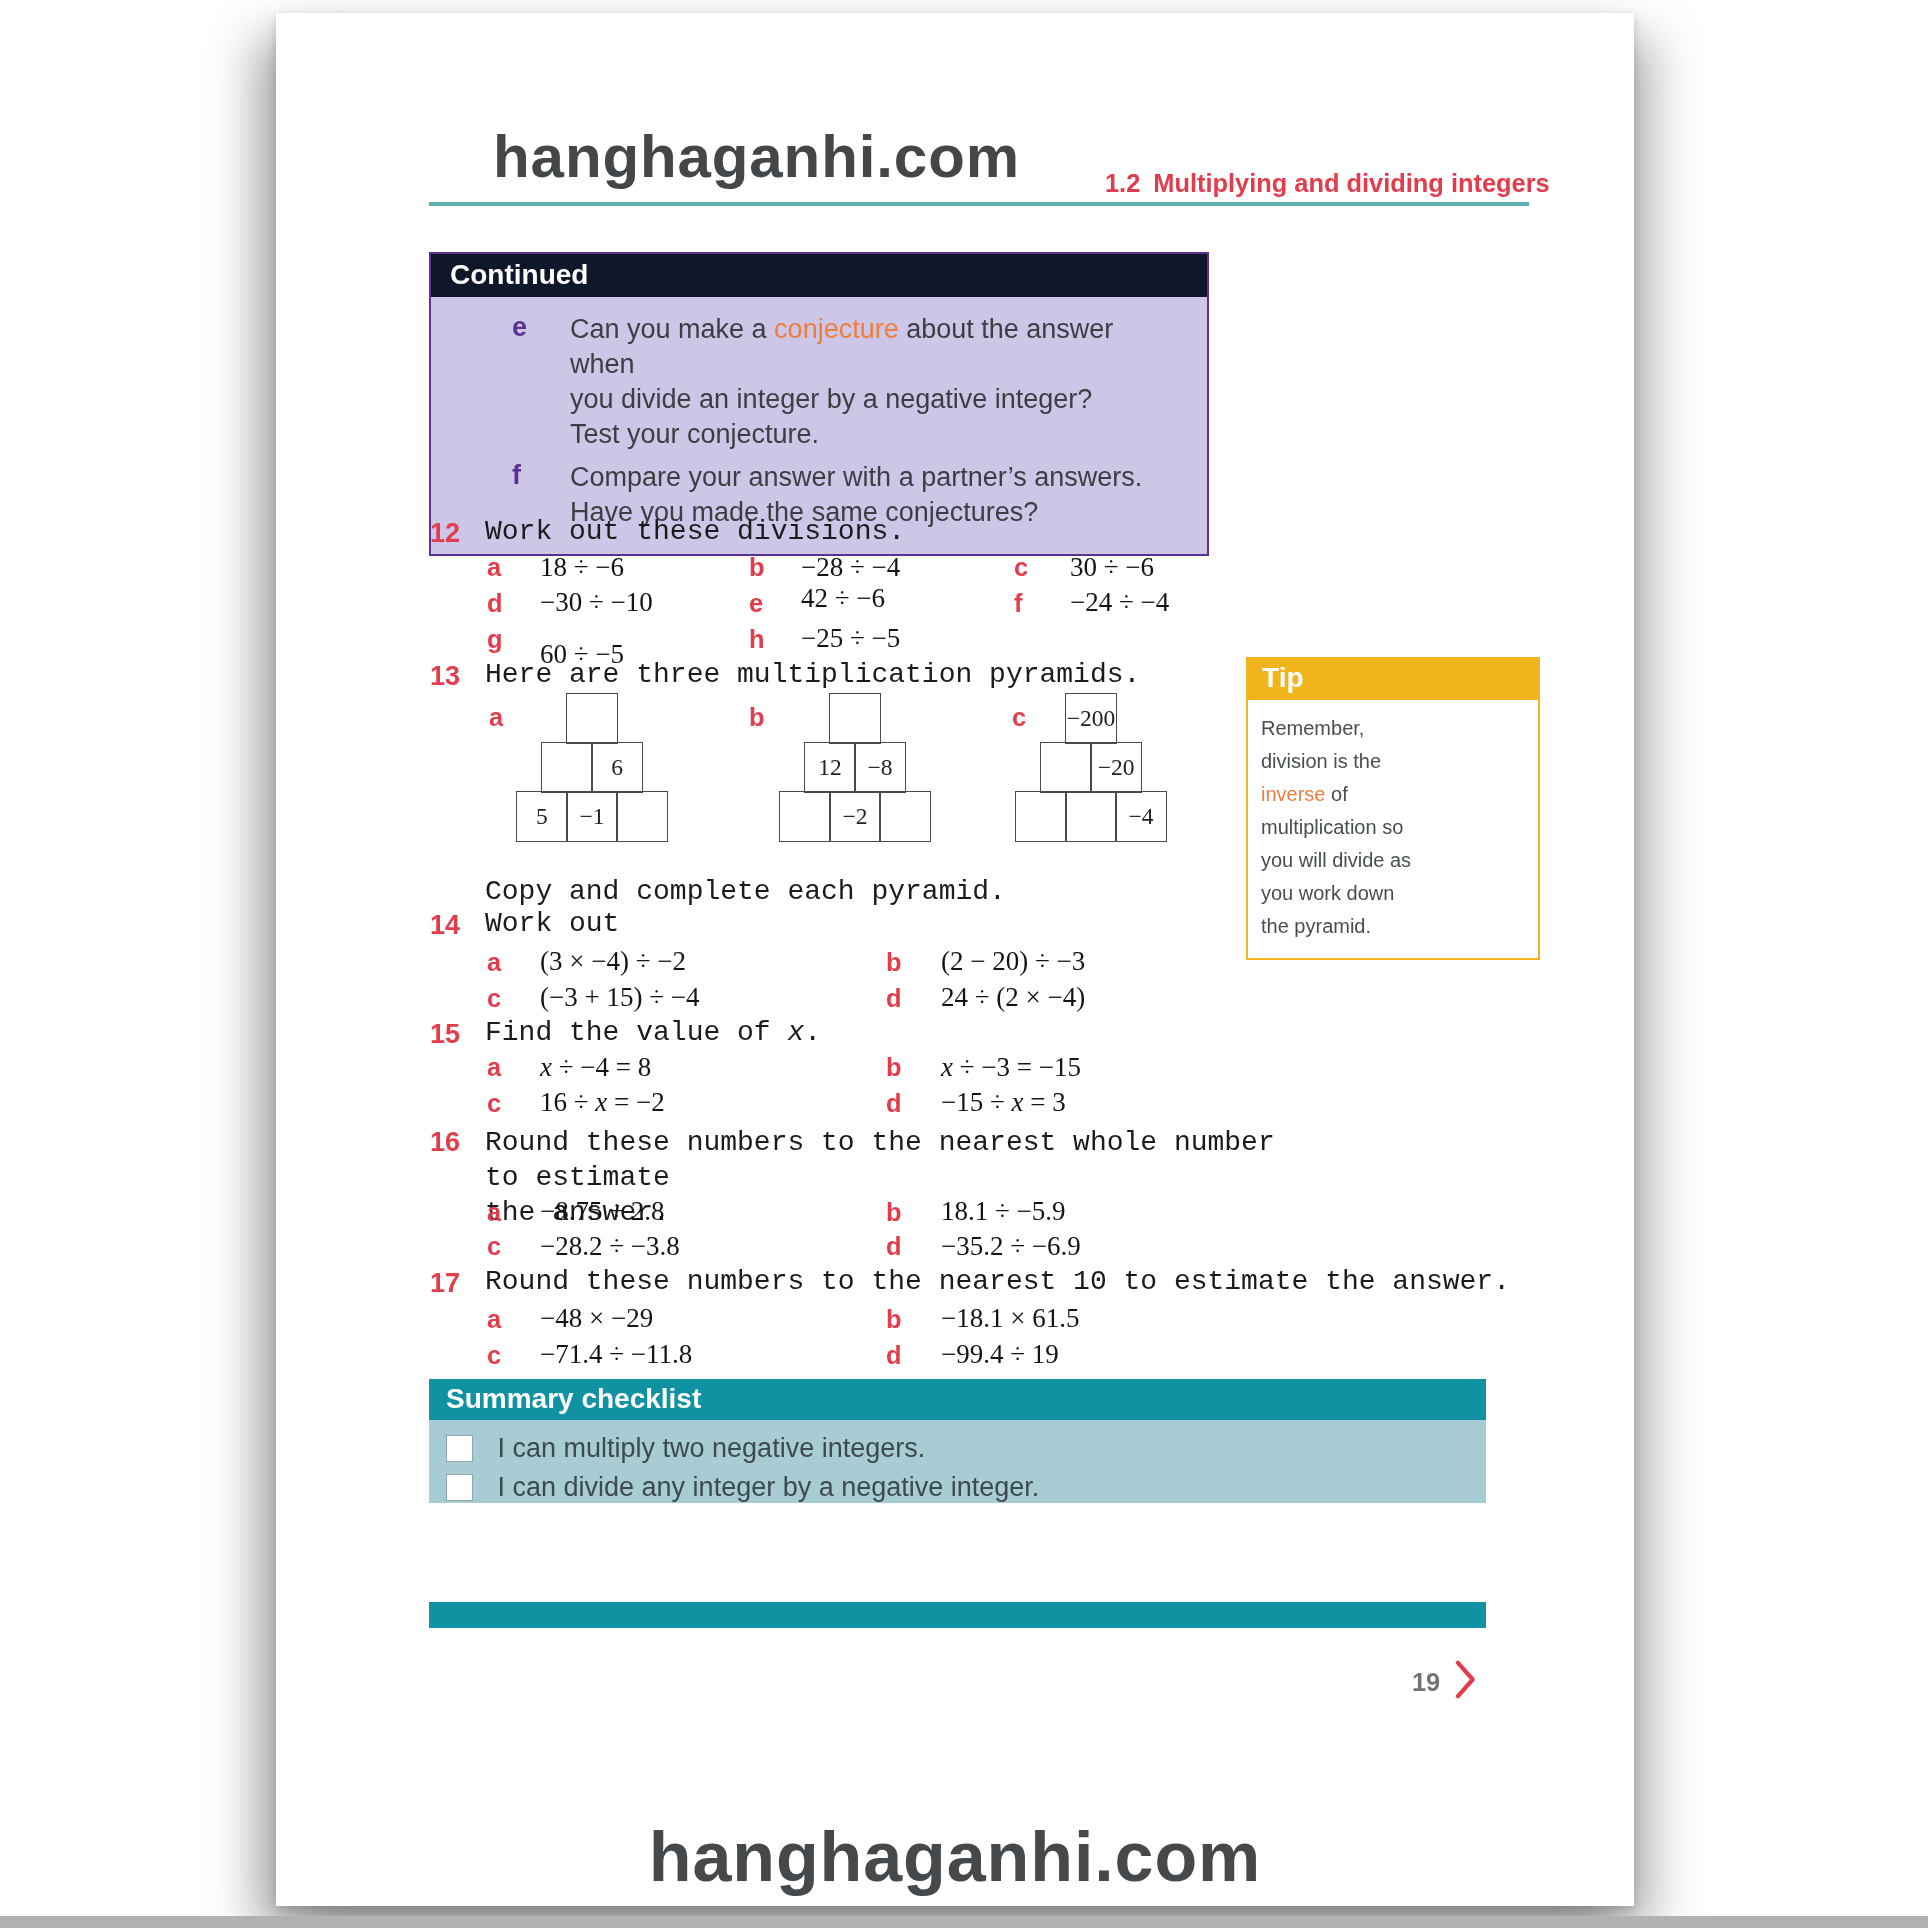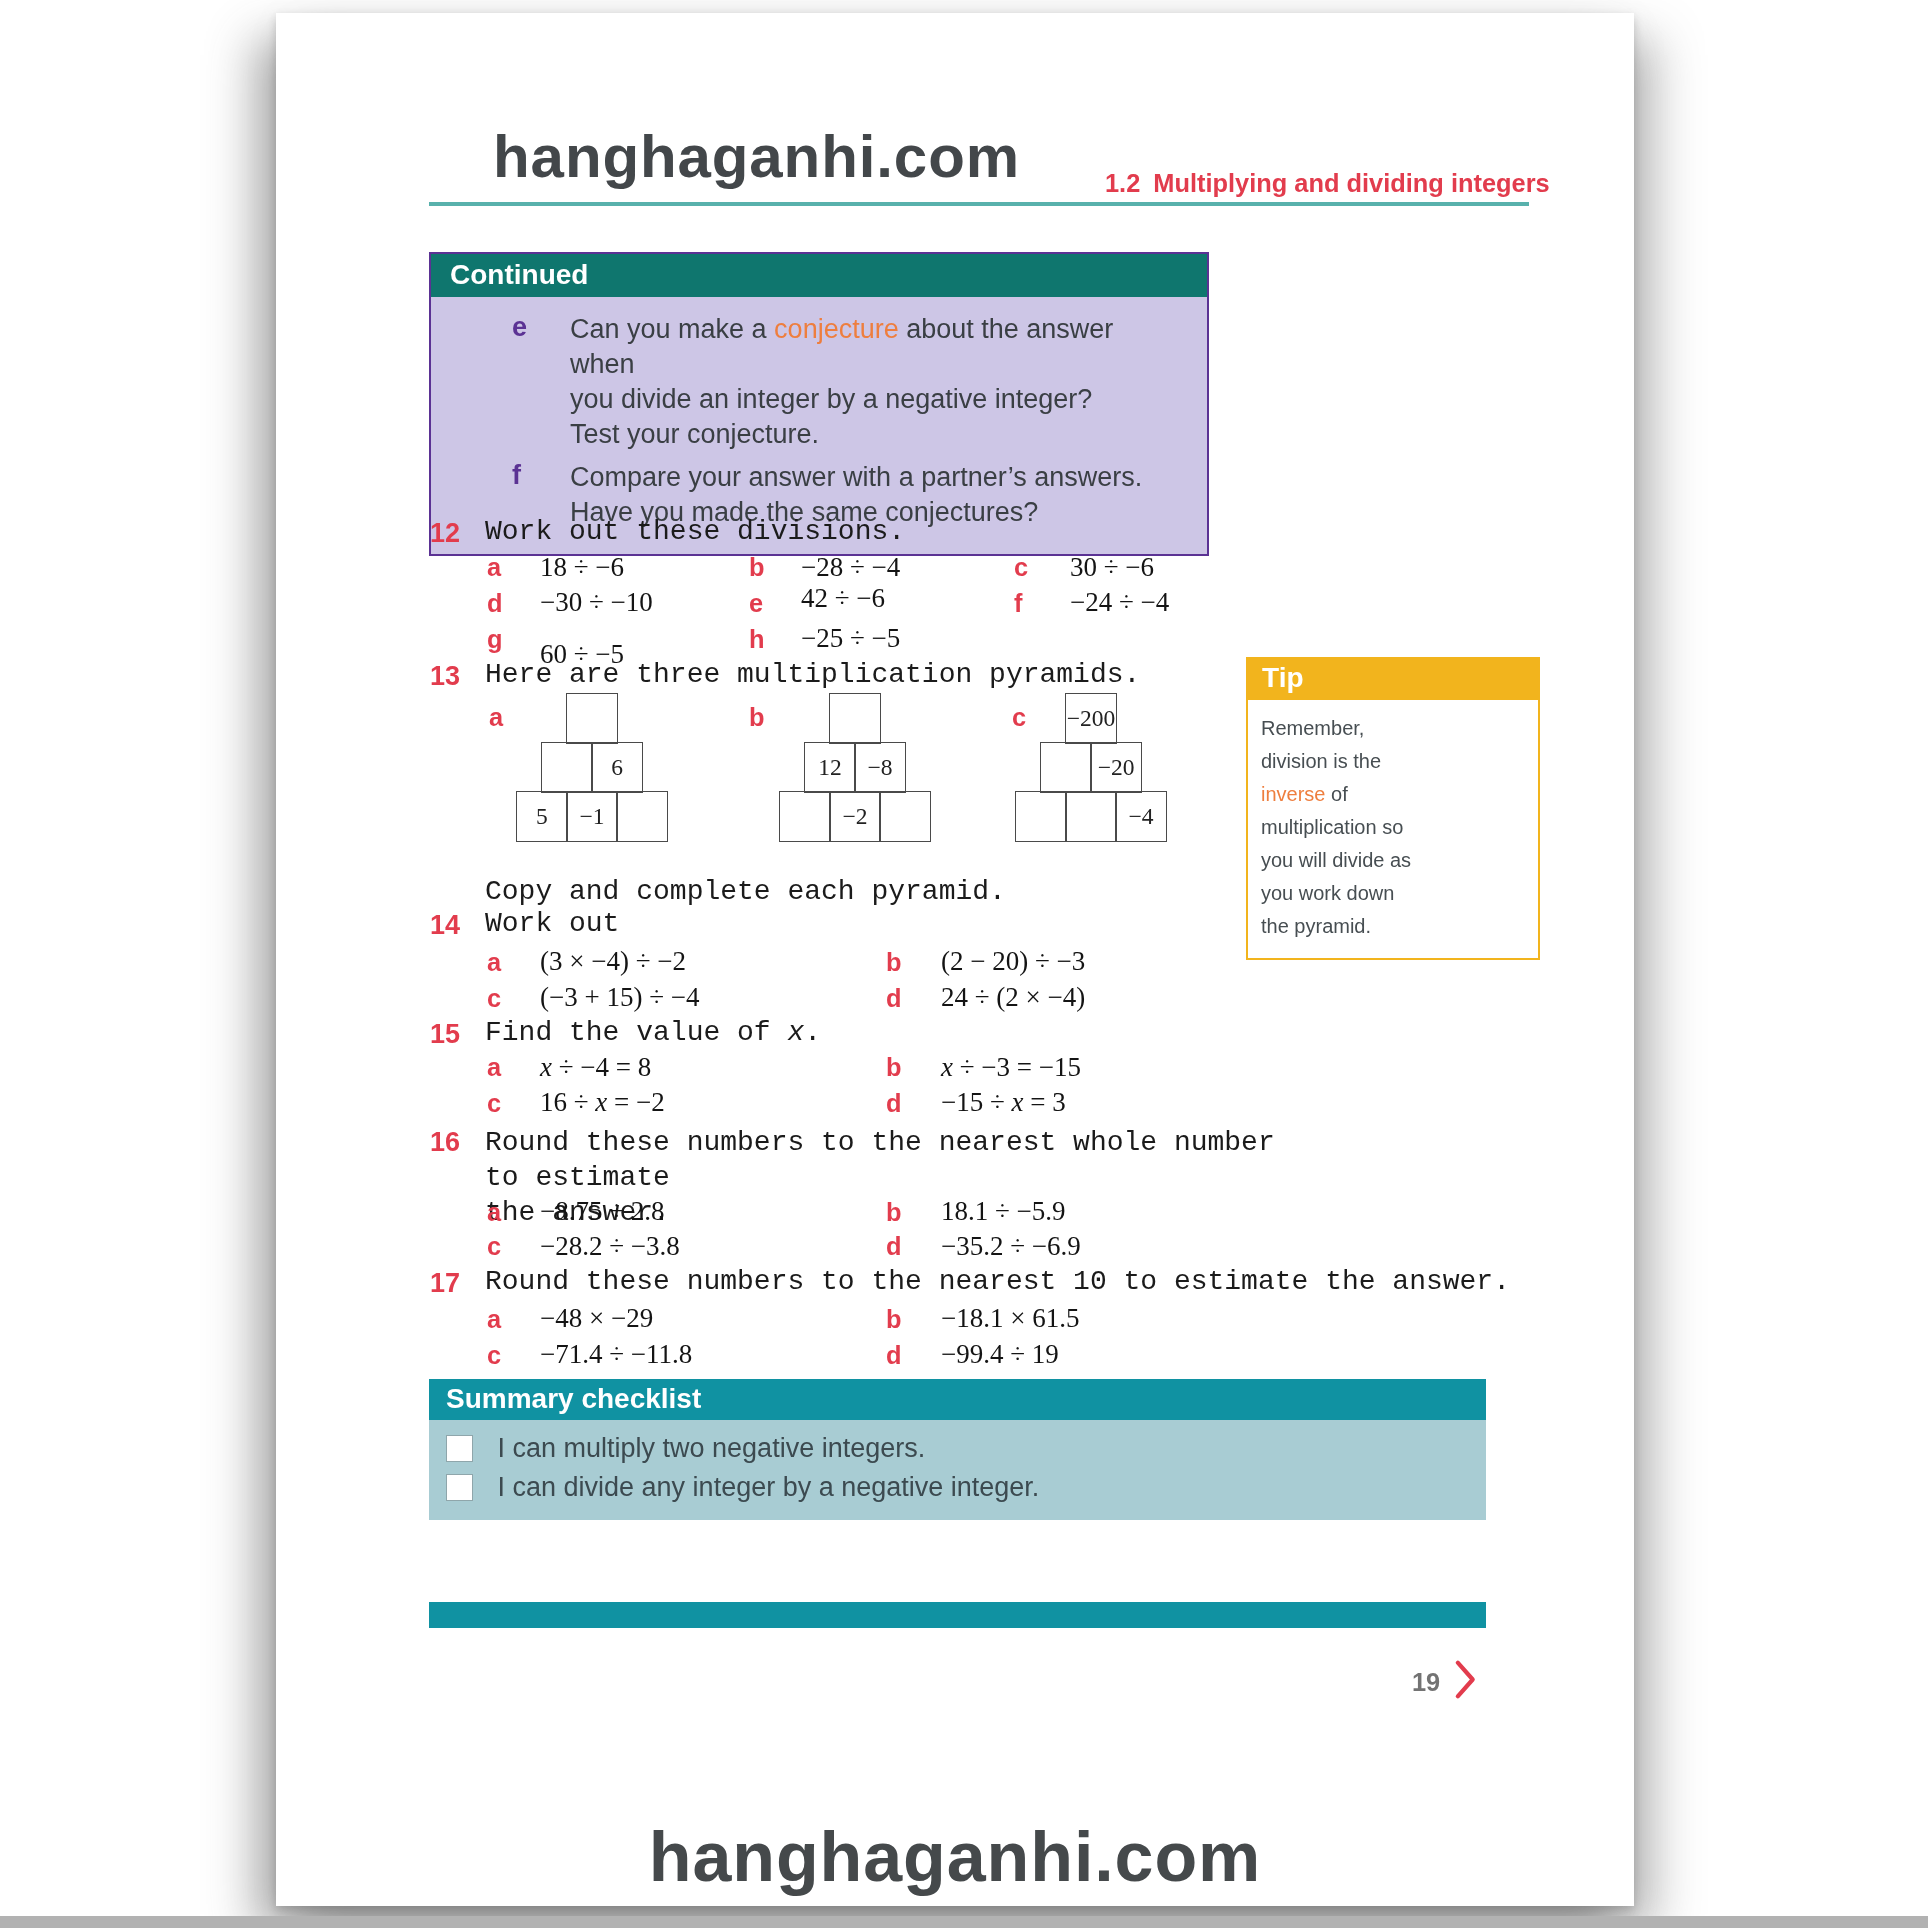--- a/index.html
+++ b/index.html
@@ -22,21 +22,21 @@
   .head-rule { left:153px; top:189px; width:1100px; height:3.8px; background:#58b1ac; }
   .head-title {
     top:156px; left:829px; width:397px; text-align:right;
     font-size:25.4px; font-weight:700; color:#e23c4d; white-space:nowrap;
   }
   .head-title .sec { margin-right:13px; }
 
   
   .continued { left:153px; top:239px; width:780px; border:2.8px solid #5b3294; background:#cdc6e6; }
   .continued-head {
-    height:43px; background:#0f766e; color:#ffffff; font-size:28px; font-weight:700;
+    height:43px; background:#0f172a; color:#ffffff; font-size:28px; font-weight:700;
     line-height:41px; padding-left:19px;
   }
   .continued-body { padding:15px 22.6px 17px 81px; }
   .c-item { display:flex; margin-bottom:7.5px; }
   .c-label { width:58px; flex:0 0 58px; font-size:27px; font-weight:700; color:#5b3294; }
   .c-text { font-size:27px; color:#3a3f44; line-height:35px; }
   .c-text .kw { color:#ee7e3e; }
 
   
   .qnum  { font-size:27px; font-weight:700; color:#e23c4d; }
@@ -59,21 +59,21 @@
 
   
   .tip { left:970px; top:644px; width:294px; border:2.8px solid #f2b41d; background:#ffffff; }
   .tip-head { height:42px; background:#f2b41d; color:#ffffff; font-size:28px; font-weight:700; line-height:40px; padding-left:15px; margin:-0.9px; }
   .tip-body { padding:13px 11.3px 15px 13px; font-size:20px; color:#474e52; line-height:33px; }
   .tip-body .kw { color:#ee7e3e; }
 
   
   .summary { left:153px; top:1366px; width:1057px; }
   .summary-head { height:41px; background:#1092a2; color:#ffffff; font-size:28px; font-weight:700; line-height:40px; padding-left:17px; }
-  .summary-body { background:#a8ccd3; padding:13px 17px 17px 17px; }
+  .summary-body { background:#a8ccd3; padding:13px 17px 0 17px; }
   .chk-row { display:flex; align-items:center; margin-bottom:7.5px; }
   .chk-row:last-child { margin-bottom:0; }
   .checkbox { width:27px; height:27px; background:#ffffff; border:1.9px solid #8fa6ab; flex:0 0 27px; margin-right:24.5px; }
   .chk-label { font-size:27px; color:#3c4a50; }
 
   
   .bottom-bar { left:153px; top:1589px; width:1057px; height:26px; background:#1092a2; }
   .page-num { left:1136px; top:1655px; font-size:25.4px; font-weight:700; color:#737373; }
   .chevron { left:1177px; top:1646px; width:24.5px; height:41px; }
 

